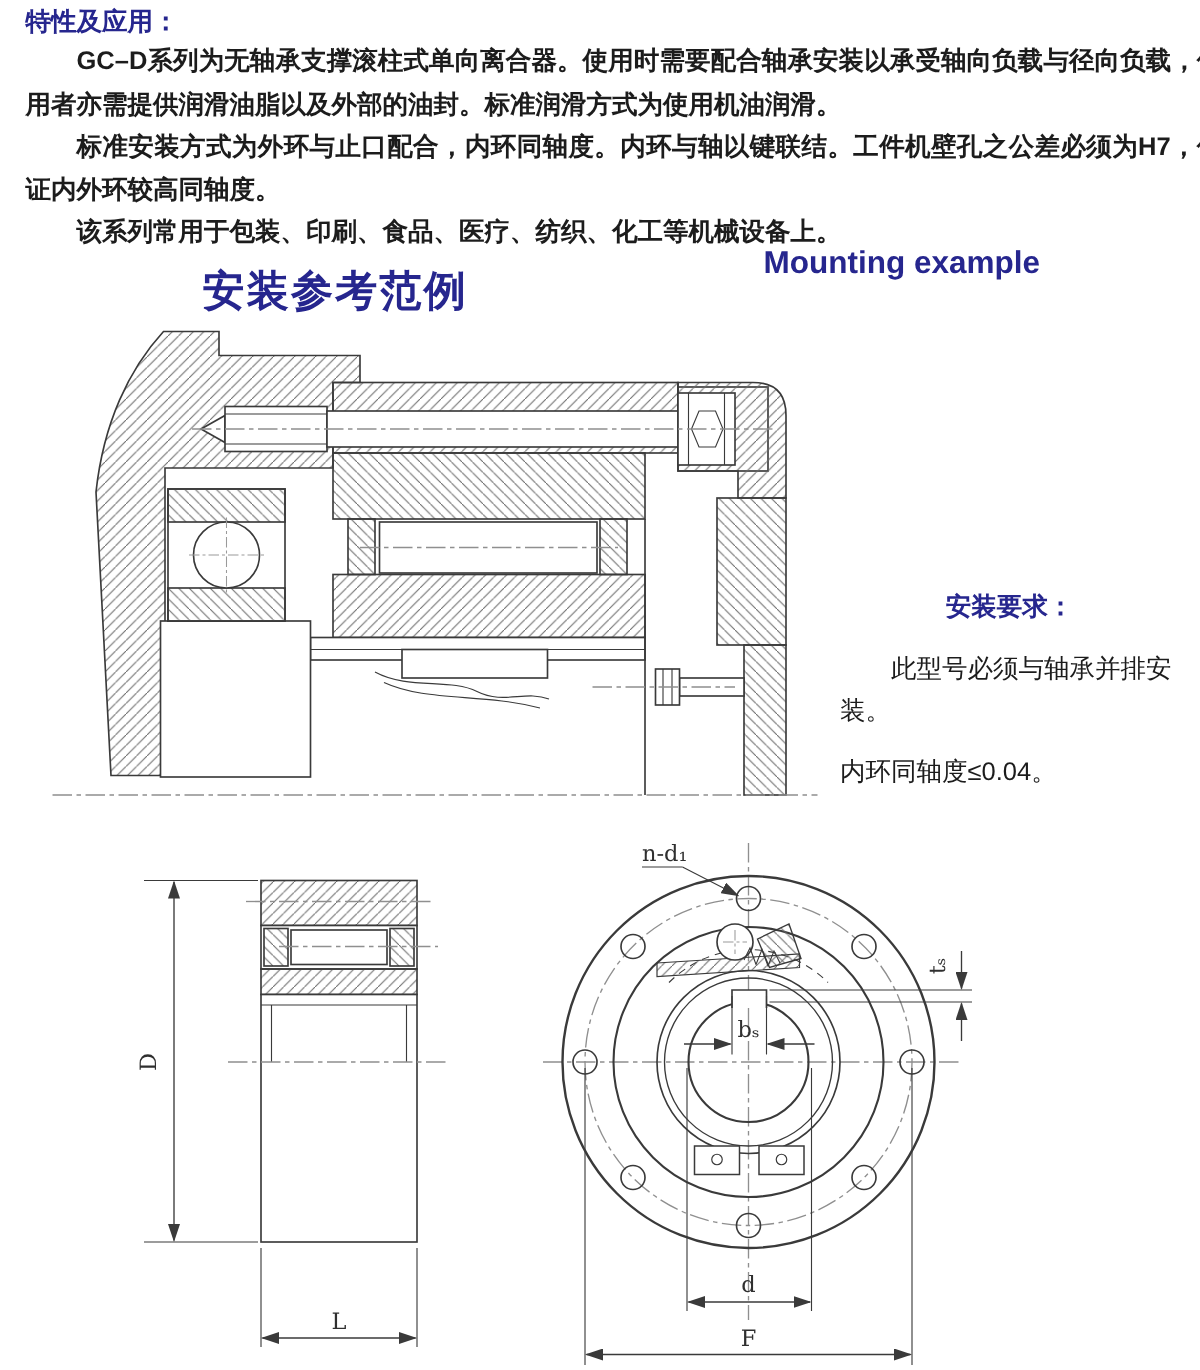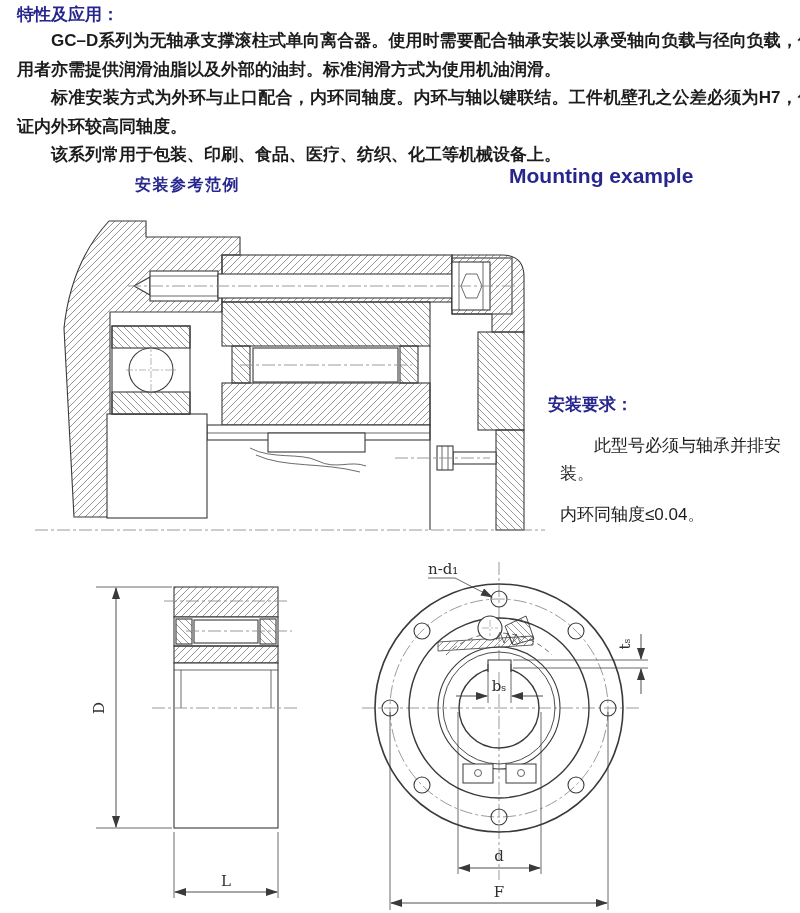--- a/index.html
+++ b/index.html
@@ -5,24 +5,24 @@
   html,body{margin:0;padding:0;}
   body{
     width:800px;height:913px;background:#ffffff;position:relative;
     font-family:"Liberation Sans","DejaVu Sans",sans-serif;color:#1c1c1c;
     overflow:hidden;
   }
   .abs{position:absolute;}
   #text-top{left:0;top:2px;width:798px;padding:0 17px;}
   #features-title{font-weight:bold;color:#26268e;font-size:17px;line-height:25px;margin:0;}
   p.body-par{margin:0;font-size:17px;line-height:28.6px;text-indent:2em;text-align:justify;font-weight:bold;}
-  .cn-heading{left:135px;top:175px;font-size:16px;font-weight:bold;color:#26268e;letter-spacing:1.5px;}
+  .cn-heading{left:135px;top:175px;font-size:28px;font-weight:bold;color:#26268e;letter-spacing:1.5px;}
   .en-heading{left:509px;top:164px;font-size:21px;font-weight:bold;color:#26268e;}
   #install-note{left:548px;top:391px;width:250px;font-size:17px;line-height:28.5px;}
-  #install-note .note-title{font-weight:bold;color:#26268e;margin:0;}
+  #install-note .note-title{font-weight:bold;color:#26268e;margin:0;text-align:center;}
   #install-note p{margin:12px;}
   #install-note .note-l1{text-indent:2em;}
   svg{position:absolute;overflow:visible;}
   svg .cl{stroke:#8f8f8f;stroke-width:0.9;stroke-dasharray:13 3 3 3;fill:none;}
   svg .cl2{stroke:#9a9a9a;stroke-width:0.7;stroke-dasharray:7 2 2 2;fill:none;}
   svg .thin{stroke-width:0.75;}
   svg .dimline{stroke-width:0.9;}
   svg text.dim{font-family:"DejaVu Serif","Liberation Serif",serif;font-size:15px;fill:#2f2f2f;stroke:none;}
 </style>
 </head>

